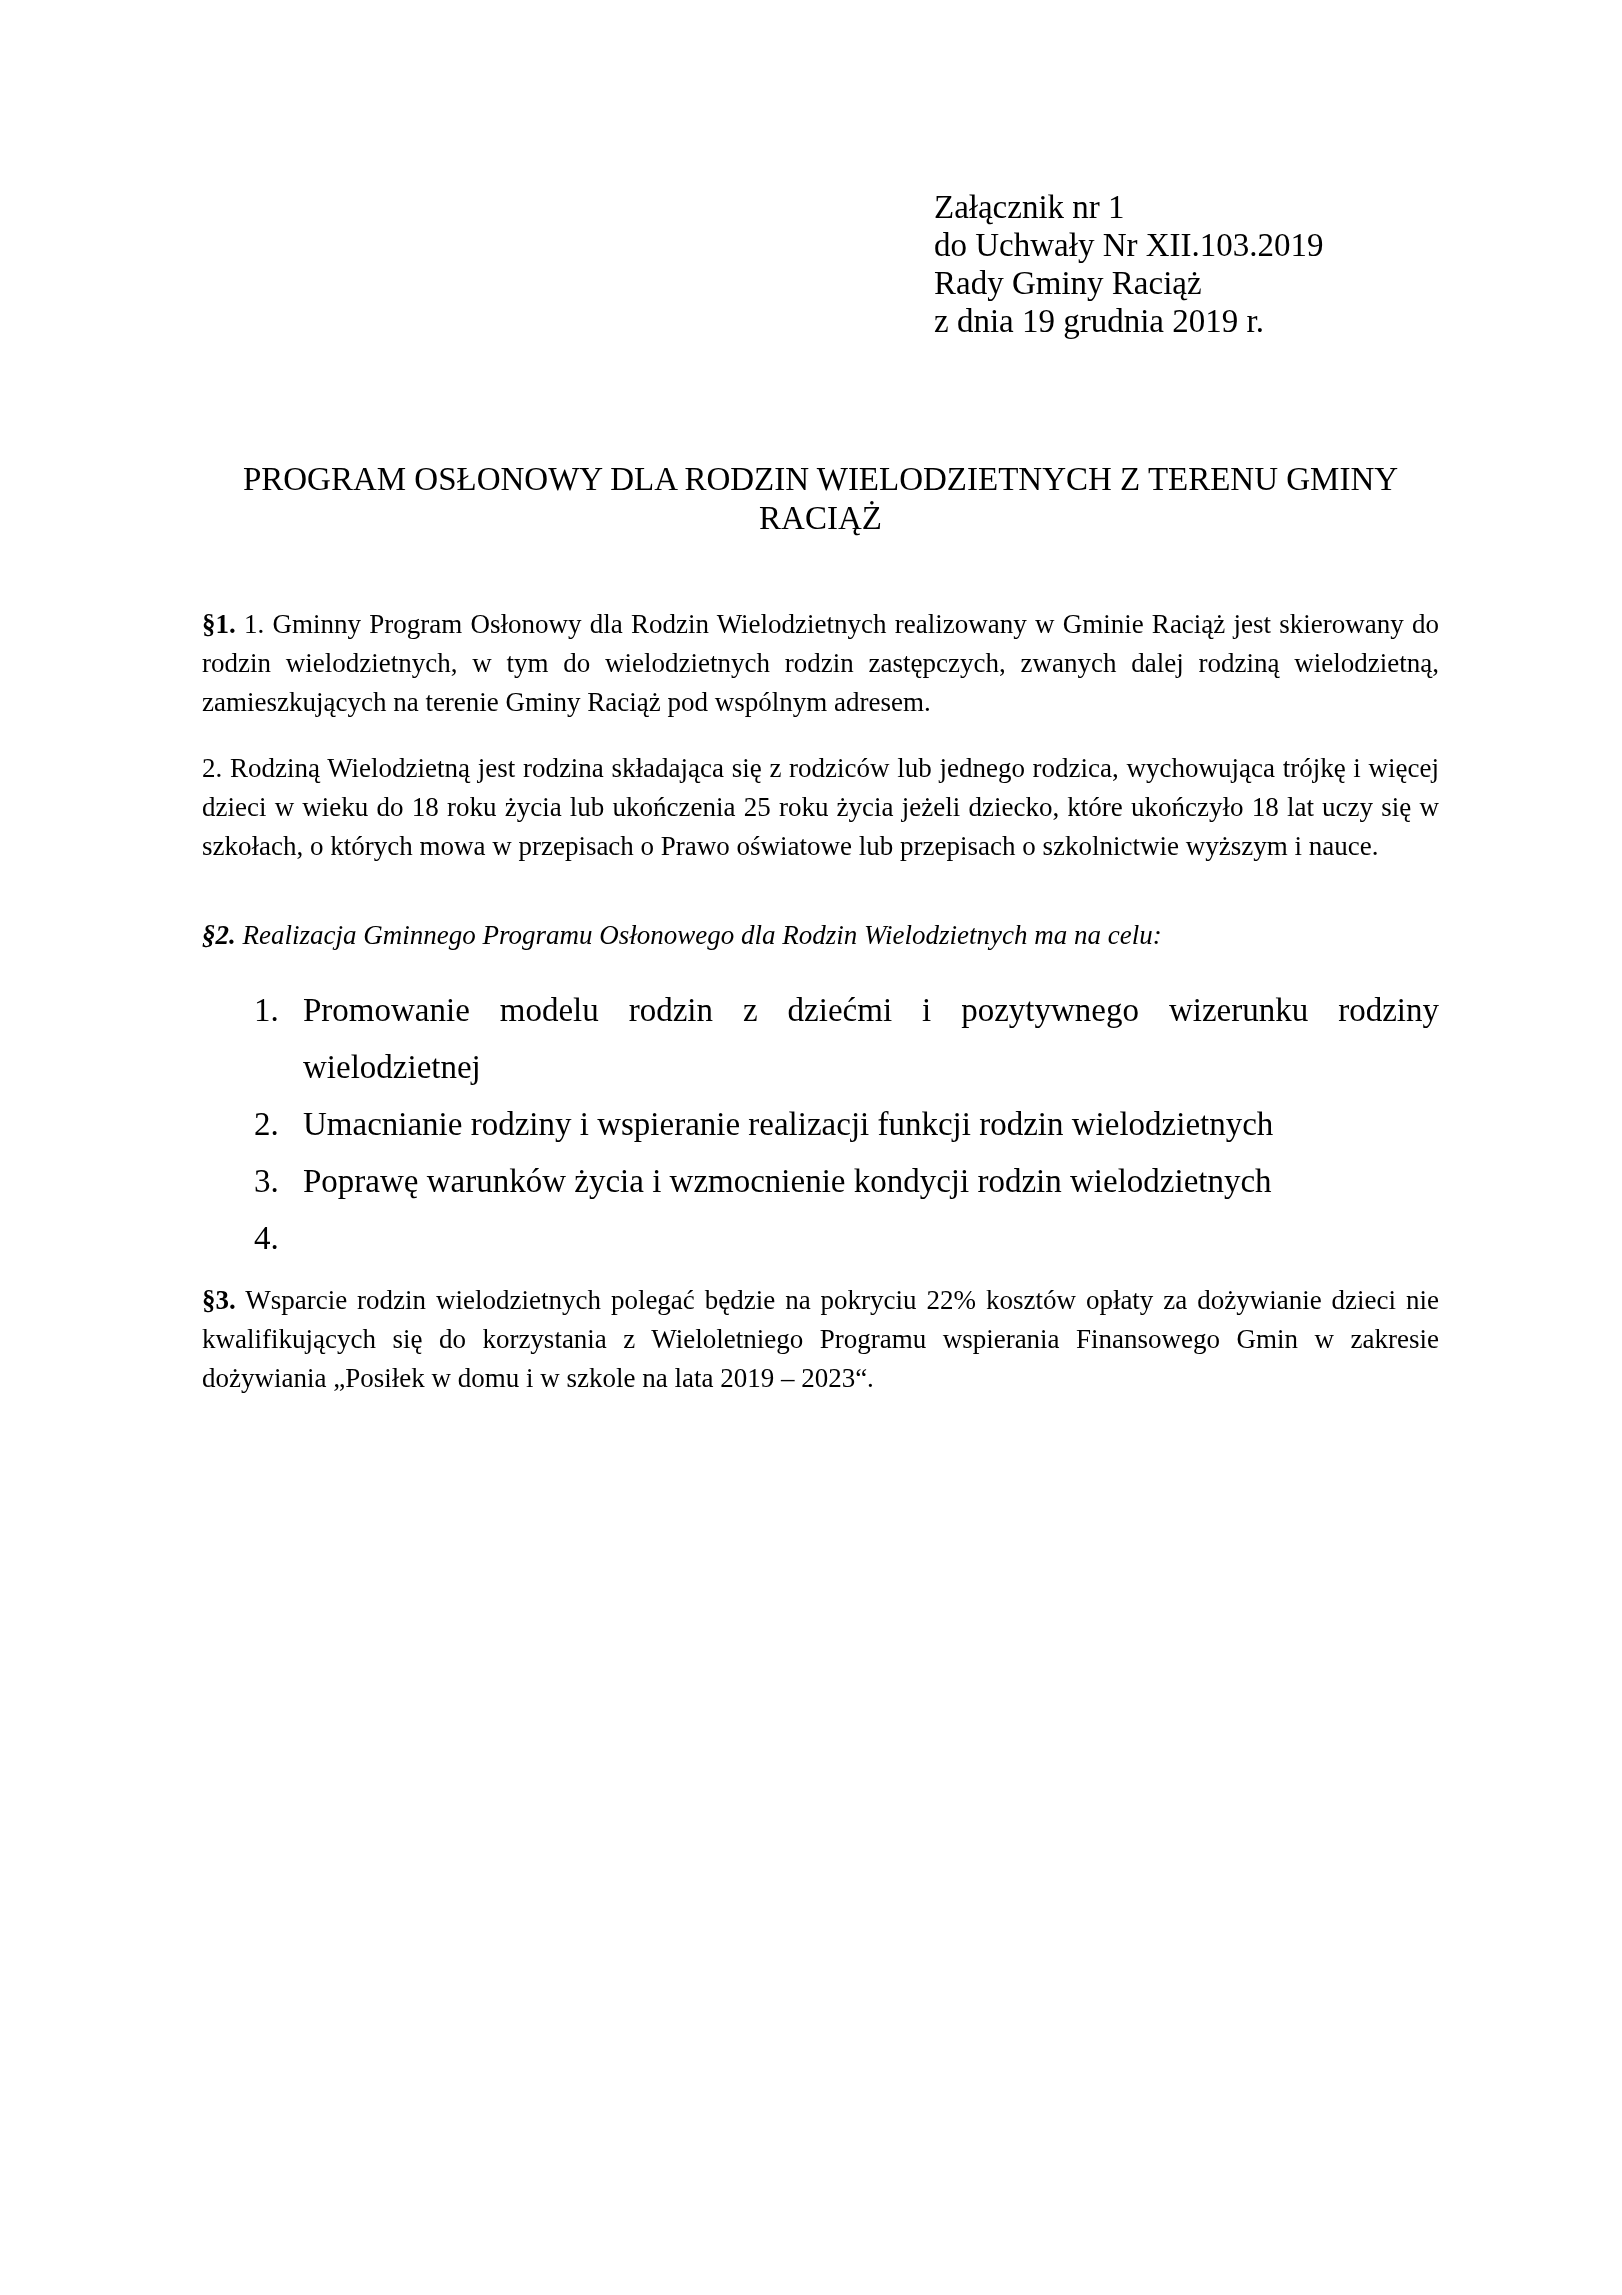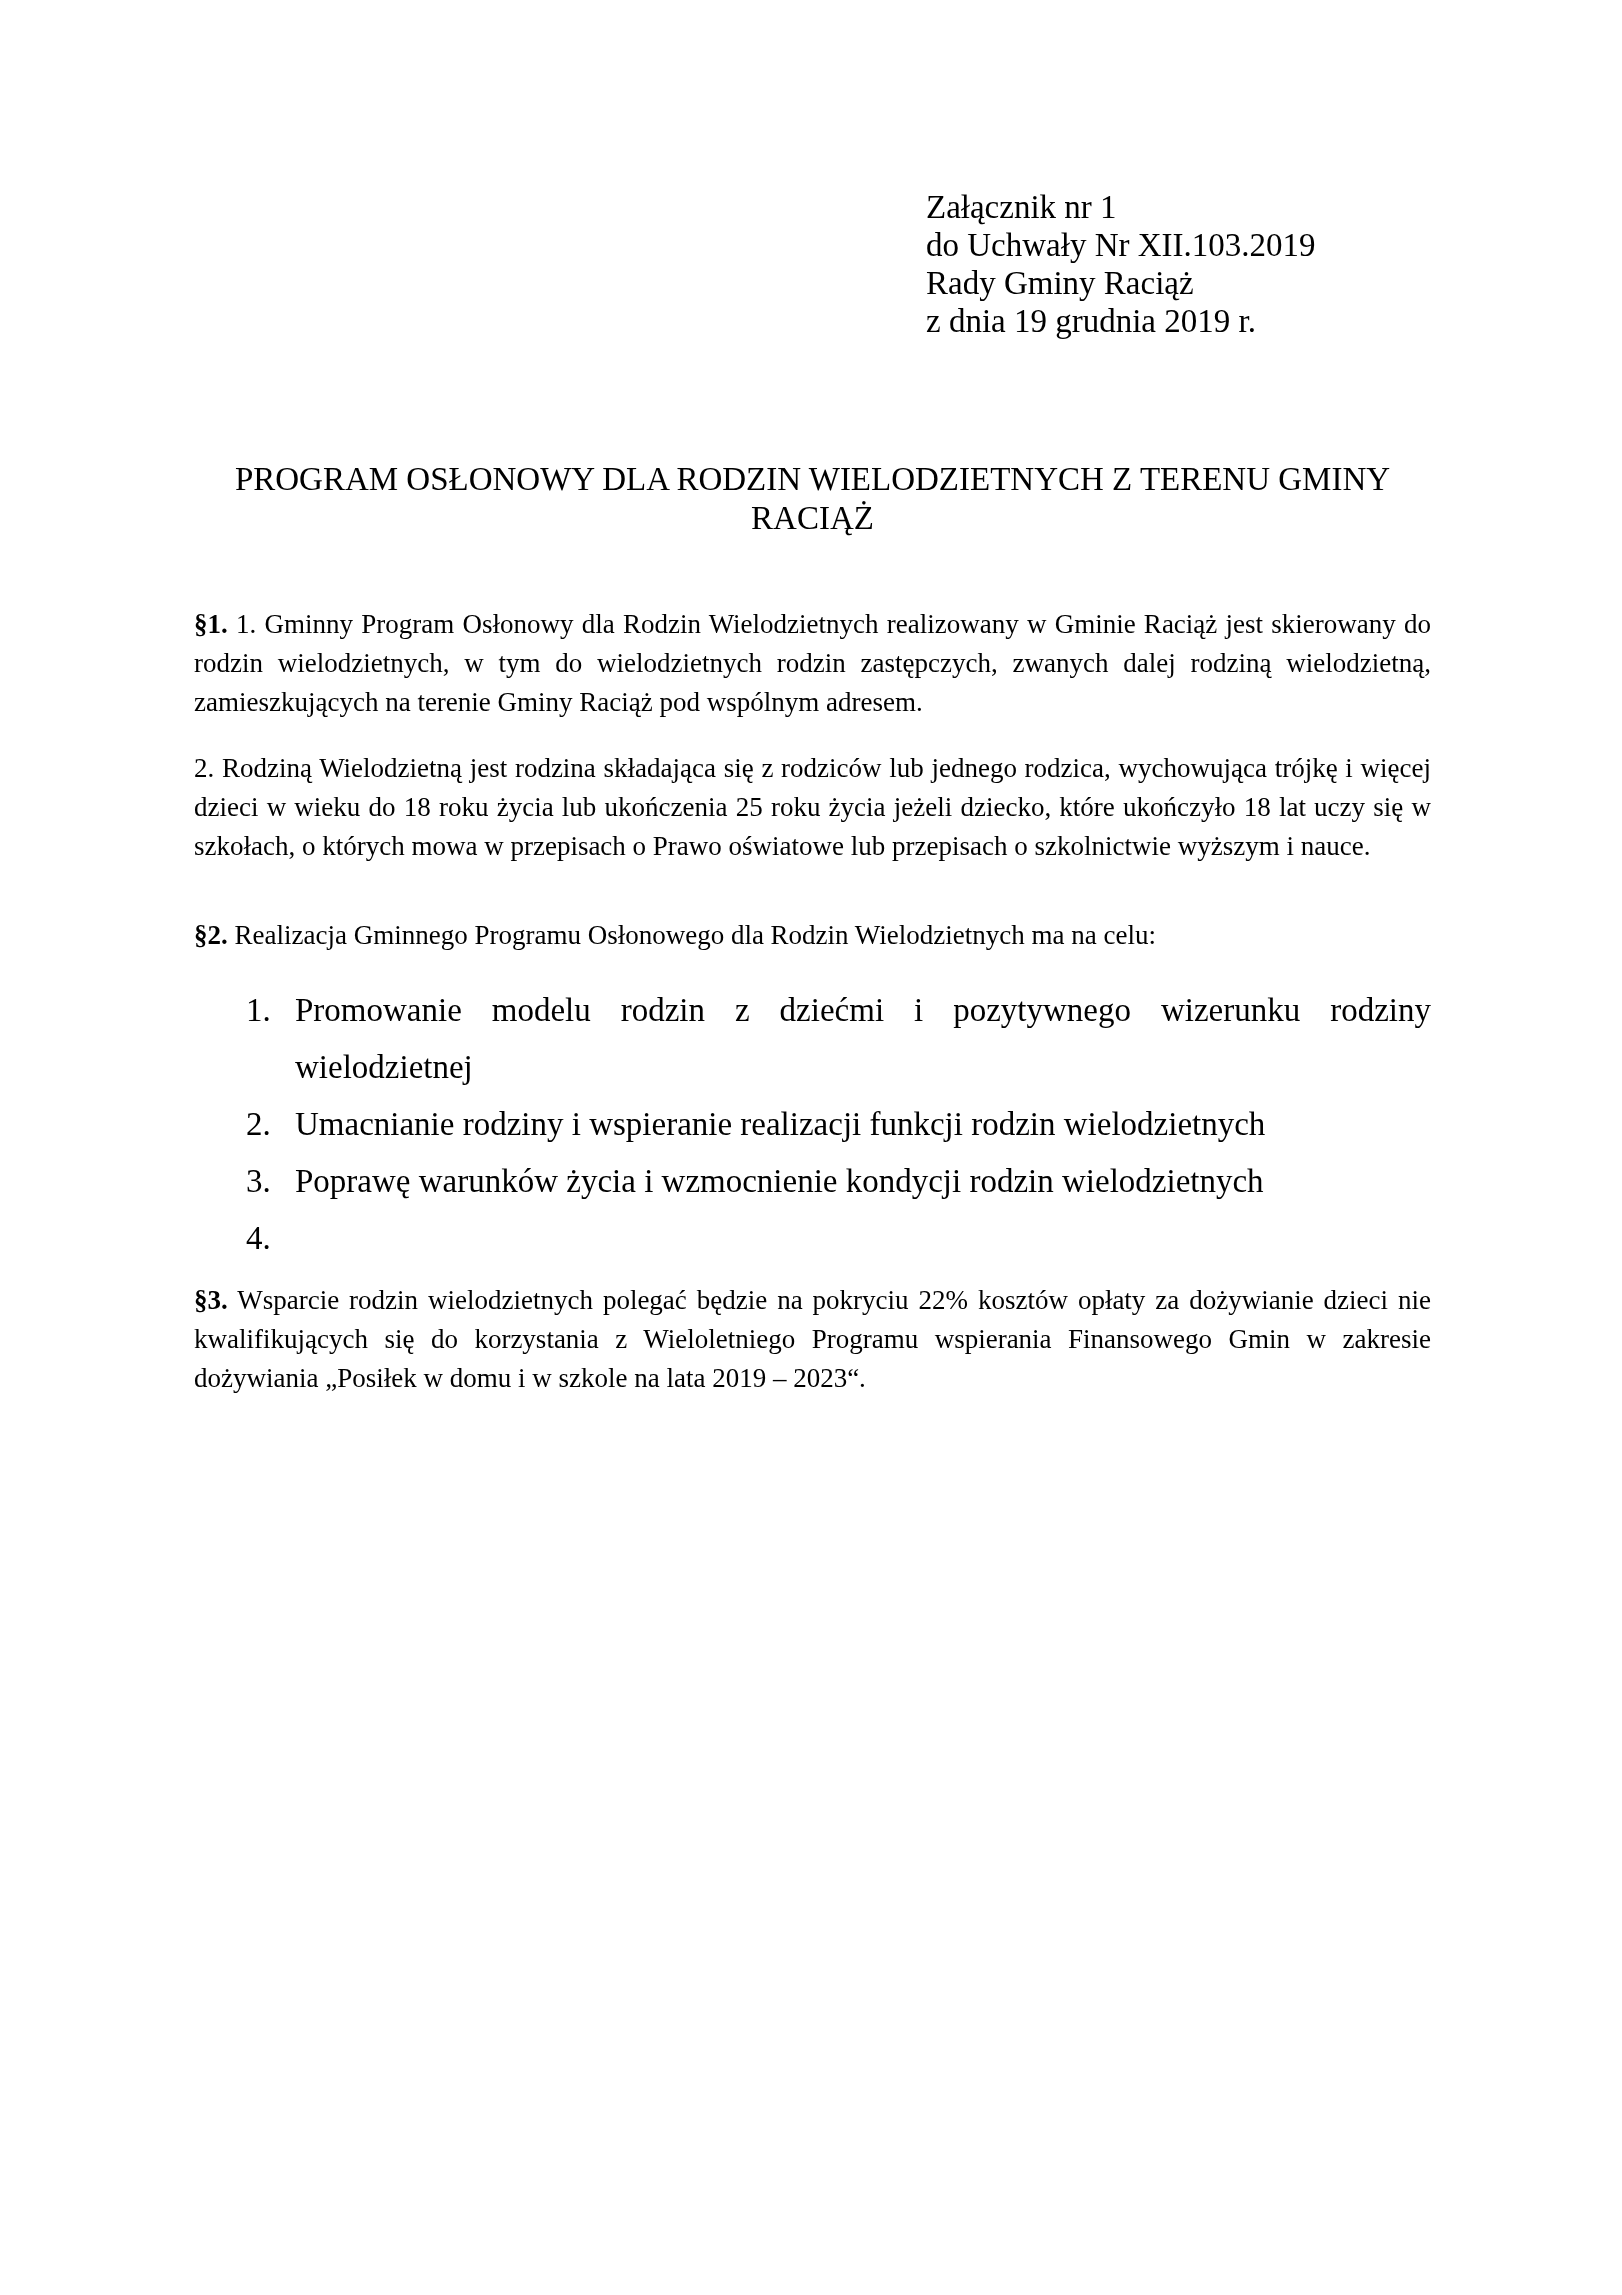--- a/index.html
+++ b/index.html
@@ -11,21 +11,21 @@
     position: relative;
     width: 1623px;
     height: 2295px;
     background: #ffffff;
     color: #000000;
     font-family: "Liberation Serif", "DejaVu Serif", serif;
     overflow: hidden;
   }
   .content {
     position: absolute;
-    left: 194px;
+    left: 202px;
     top: 0;
     width: 1237px;
   }
   .annex-block {
     margin-top: 188px;
     margin-left: 732px;
     font-size: 33px;
     line-height: 38px;
     text-align: left;
     white-space: nowrap;
@@ -40,21 +40,21 @@
   .body-par {
     font-size: 27px;
     line-height: 39px;
     text-align: justify;
   }
   .lead {
     font-weight: 700;
   }
   .par-s1 { margin-top: 67px; }
   .par-2  { margin-top: 0px; }
-  .par-s2 { margin-top: 50px; }
+  .par-s2 { margin-top: 50px; font-style: italic; }
   .goal-list {
     margin: 0;
   }
   .goal-item {
     position: relative;
     padding-left: 101px;
     font-size: 33px;
     line-height: 57px;
     text-align: justify;
   }

